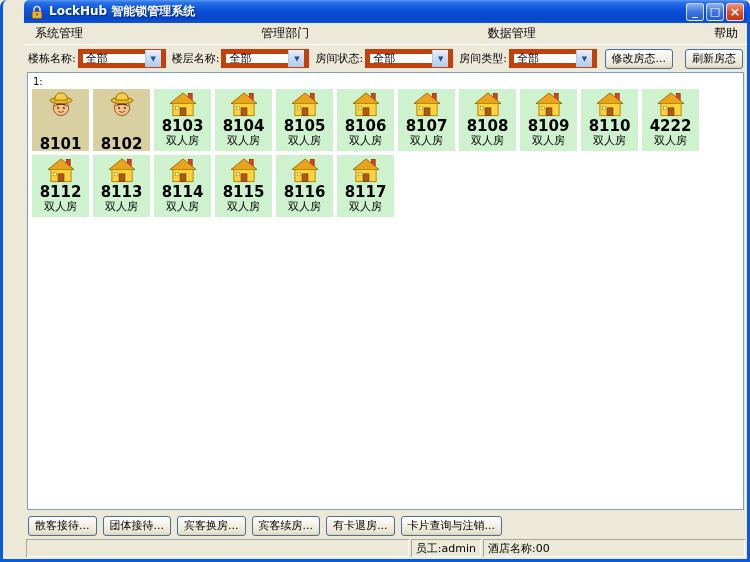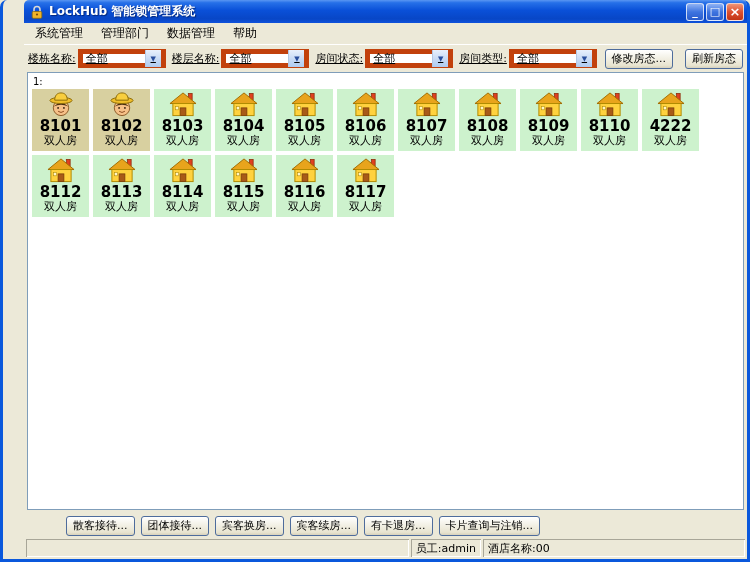--- a/index.html
+++ b/index.html
@@ -49,30 +49,31 @@
     font-size: 13px;
   }
   
   .menubar {
     height: 28px; flex: 0 0 21px;
     display: flex; align-items: center;
     background: #ECE9D8;
     border-bottom: 1px solid #FFFFFF;
     font-size: 12px; color: #000;
     padding-left: 2px;
+    justify-content: space-between;
   }
   .menu-item { padding: 2px 9px; cursor: default; }
   
   .filterbar {
     flex: 0 0 27px;
     display: flex; align-items: center;
     padding: 3px 4px;
     font-size: 11px;
   }
-  .filter-groups { display: flex; align-items: center; flex: 1; text-decoration: underline; }
+  .filter-groups { display: flex; align-items: center; flex: 1; }
   .filter-label { white-space: nowrap; margin-right: 2px; }
   .combo {
     width: 88px; height: 19px;
     background: #fff;
     border: 5px solid #c2410c;
     display: inline-flex; align-items: center;
     margin-right: 6px;
     cursor: default;
   }
   .combo-value { flex: 1; padding-left: 3px; font-size: 11px; white-space: nowrap; overflow: hidden; }
@@ -112,32 +113,31 @@
     padding-left: 2px;
     width: 690px;
   }
   .room-tile {
     width: 57px; height: 62px;
     display: flex; flex-direction: column; align-items: center;
     padding-top: 2px;
     cursor: pointer;
   }
   .room-tile.vacant   { background: #CDF2CD; }
-  .room-tile.occupied { background: #D8D0A0; }
+  .room-tile.occupied { background: #D8D0A0; gap: 18px; }
   .room-icon { width: 30px; height: 27px; display: inline-flex; }
   .room-icon svg { width: 100%; height: 100%; }
   .room-number { font-weight: bold; font-size: 15px; line-height: 17px; color: #000; }
   .room-type { font-size: 11px; line-height: 13px; color: #000; font-family: Liberation Mono, monospace; }
   
   .bottom-bar {
     flex: 0 0 25px;
     display: flex; align-items: center;
     gap: 6px;
     padding: 2px 4px;
-    margin-left: 38px;
   }
   
   .status-bar {
     flex: 0 0 21px;
     display: flex; align-items: stretch;
     background: #ECE9D8;
     font-size: 11px;
     padding: 1px 2px 2px 2px;
     gap: 2px;
   }

